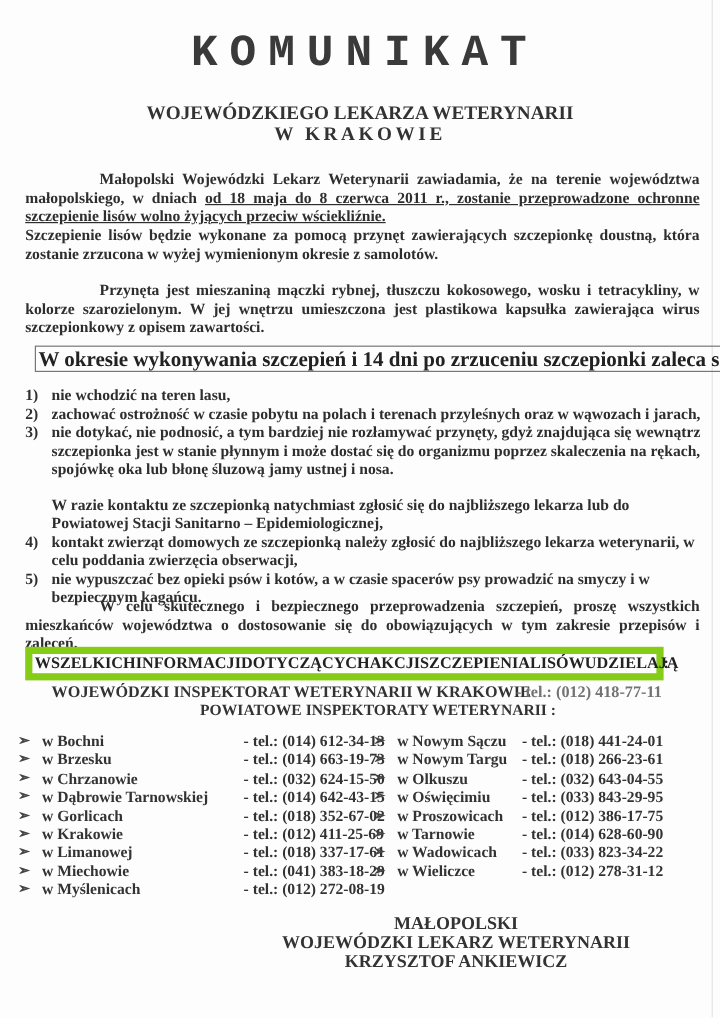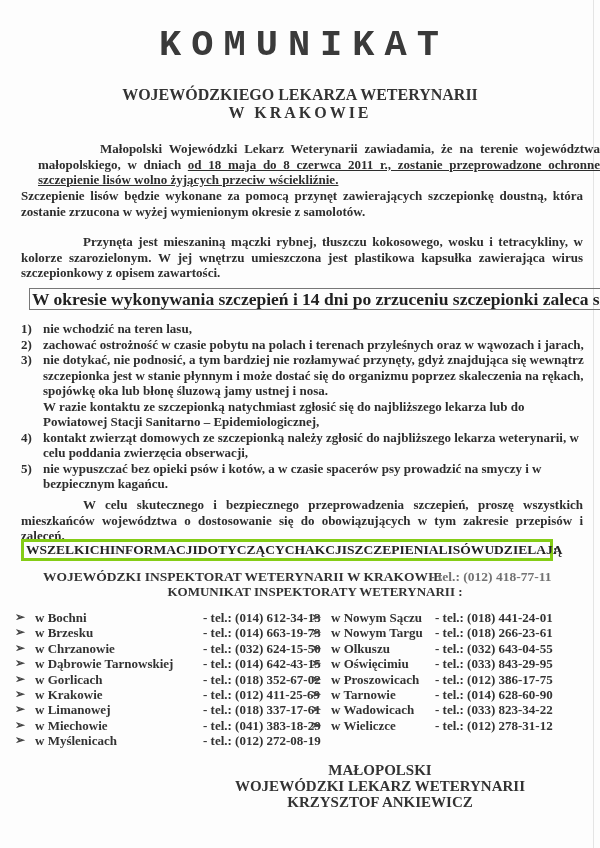--- a/index.html
+++ b/index.html
@@ -34,26 +34,26 @@
   .box1 {
     position:absolute; left:29px; top:289px;
     font-size:17.5px; font-weight:bold; color:#222;
     white-space:nowrap;
   }
   .box1 .bx { border:1px solid #777; padding:0 2px; }
   .list { position:absolute; left:21px; top:321px; width:570px; font-size:13px; line-height:15.5px; font-weight:bold; color:#2e2e2e; }
   .li { display:flex; }
   .li .num { width:22px; flex:0 0 22px; }
   .li .txt { flex:1; }
-  .cont { padding-left:22px; }
+  .cont { padding-left:22px;margin-top:14px; }
   .box2 {
     position:absolute; left:21px; top:539px; width:558px;
     font-size:13.5px; font-weight:bold; color:#222; white-space:nowrap;
   }
-  .box2 .bx { border:3px solid #84cc16; padding:0 2px; display:inline-flex; justify-content:space-between; width:532px; box-sizing:border-box; }
+  .box2 .bx { border:6px solid #84cc16; padding:0 2px; display:inline-flex; justify-content:space-between; width:532px; box-sizing:border-box; }
   .wiw { position:absolute; left:43px; top:569px; font-size:13.5px; font-weight:bold; color:#333; }
   .wiw-tel { position:absolute; left:430px; top:569px; font-size:13.5px; font-weight:bold; color:#737373; }
   .piw { position:absolute; left:0; width:600px; top:584px; text-align:center; font-size:13px; font-weight:bold; color:#333; padding-left:30px; box-sizing:border-box; }
   .offices { position:absolute; top:610px; font-size:13px; font-weight:bold; color:#333; line-height:15.4px; }
   .col1 { left:15px; }
   .col2 { left:311px; }
   .row { display:flex; white-space:nowrap; }
   .arrow { width:20px; font-size:12px; color:#444; }
   .col1 .name { width:168px; }
   .col2 .name { width:104px; }
@@ -62,21 +62,21 @@
 </head>
 <body>
 
 <div class="page">
   <div class="edge"></div>
 
   <div class="title">KOMUNIKAT</div>
   <div class="sub sub2">WOJEWÓDZKIEGO LEKARZA WETERYNARII</div>
   <div class="sub sub3">W KRAKOWIE</div>
 
-  <div class="para indent" style="top:141px;margin-left:17px;">
+  <div class="para indent" style="top:141px;">
     <span>Małopolski Wojewódzki Lekarz Weterynarii zawiadamia, że na terenie województwa małopolskiego, w dniach </span><span class="u">od 18 maja do 8 czerwca 2011 r., zostanie przeprowadzone ochronne szczepienie lisów wolno żyjących przeciw wściekliźnie.</span>
   </div>
   <div class="para" style="top:188px;">Szczepienie lisów będzie wykonane za pomocą przynęt zawierających szczepionkę doustną, która zostanie zrzucona w wyżej wymienionym okresie z samolotów.</div>
 
   <div class="para indent" style="top:234px;">Przynęta jest mieszaniną mączki rybnej, tłuszczu kokosowego, wosku i tetracykliny, w kolorze szarozielonym. W jej wnętrzu umieszczona jest plastikowa kapsułka zawierająca wirus szczepionkowy z opisem zawartości.</div>
 
   <div class="box1">
     <span class="bx">W okresie wykonywania szczepień i 14 dni po zrzuceniu szczepionki zaleca się</span>
   </div>
 
@@ -115,21 +115,21 @@
       <span>DOTYCZĄCYCH</span>
       <span>AKCJI</span>
       <span>SZCZEPIENIA</span>
       <span>LISÓW</span>
       <span>UDZIELAJĄ</span>
     </span><span>:</span>
   </div>
 
   <div class="wiw">WOJEWÓDZKI INSPEKTORAT WETERYNARII W KRAKOWIE</div>
   <div class="wiw-tel">- tel.: (012) 418-77-11</div>
-  <div class="piw">KOMUNIKAT INSPEKTORATY WETERYNARII :</div>
+  <div class="piw">POWIATOWE INSPEKTORATY WETERYNARII :</div>
 
   <div class="offices col1" id="offices-left">
       <div class="row">
         <span class="arrow">➢</span>
         <span class="name">w Bochni</span>
         <span class="tel">- tel.: (014) 612-34-13</span>
       </div>
       <div class="row">
         <span class="arrow">➢</span>
         <span class="name">w Brzesku</span>

